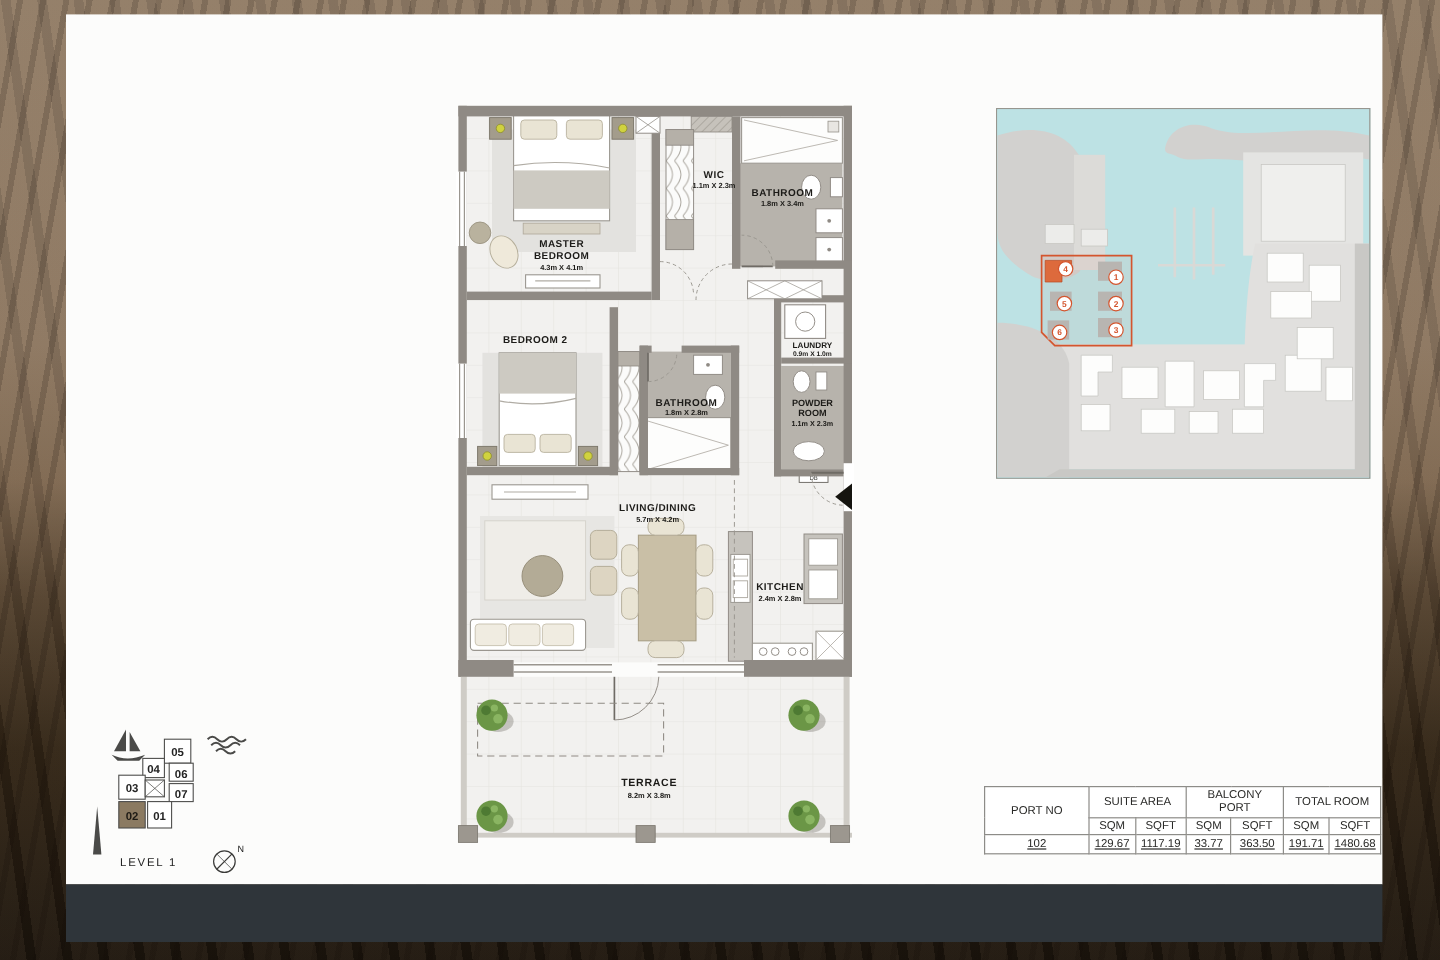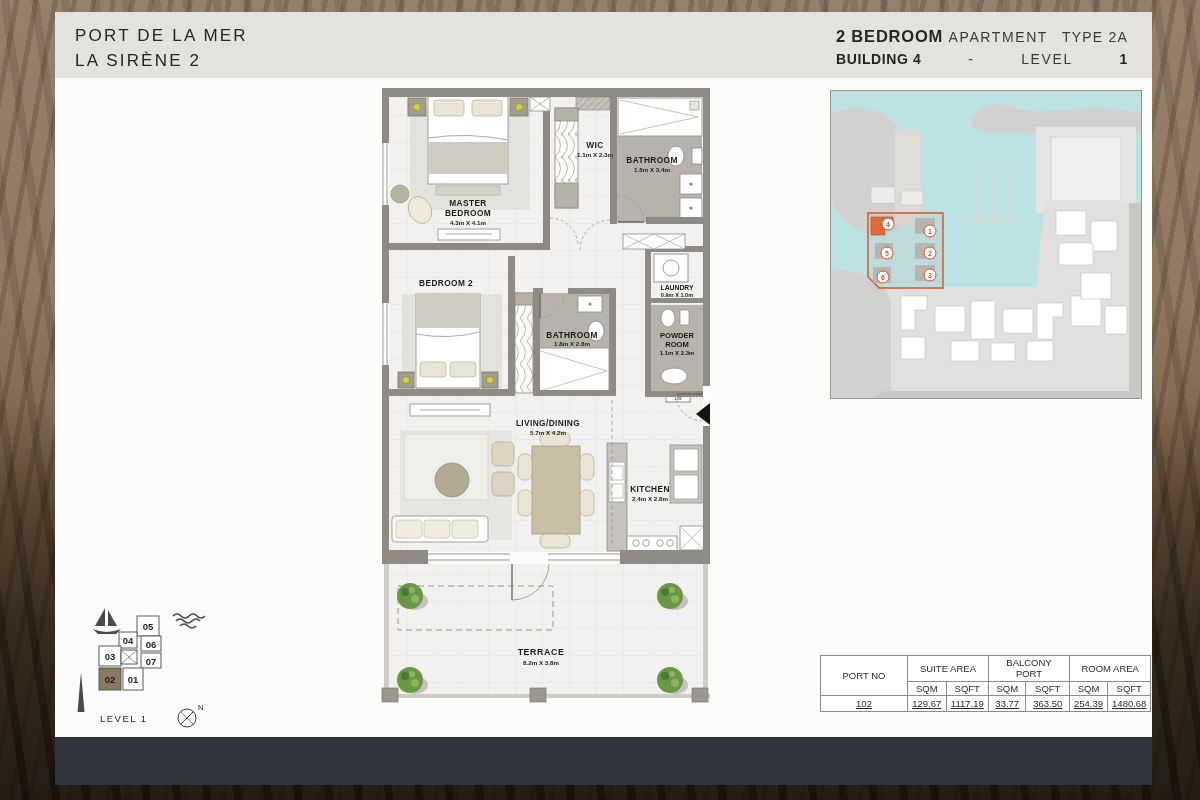--- a/index.html
+++ b/index.html
@@ -32,39 +32,20 @@
   table.area th.grp{width:72px;}
   table.area th.unit{width:78px;}
   table.area td{height:13px;text-decoration:underline;}
   svg text{font-family:"Liberation Sans",sans-serif;}
 </style>
 </head>
 <body>
 
 <div class="page">
 
-  <div class="header-band">
-    <div class="title-left">
-      <div>PORT DE LA MER</div>
-      <div>LA SIRÈNE 2</div>
-    </div>
-    <div class="title-right">
-      <div class="tr-row tr-row1">
-        <span class="unit-type">2 BEDROOM</span>
-        <span class="apt">APARTMENT</span>
-        <span class="typ">TYPE 2A</span>
-      </div>
-      <div class="tr-row tr-row2">
-        <span class="bld">BUILDING 4</span>
-        <span class="lvl">-</span>
-        <span class="lvl">LEVEL</span>
-        <span class="bld">1</span>
-      </div>
-    </div>
-  </div>
 
   <svg class="plan-svg" width="332" height="635" viewBox="0 0 332 635">
     <defs>
       <pattern id="tiles" width="27" height="27" patternUnits="userSpaceOnUse">
         <rect width="27" height="27" fill="#f2f1ef"></rect>
         <path d="M27 0 H0 V27" stroke="#e5e4e0" stroke-width="1" fill="none"></path>
       </pattern>
       <pattern id="hatch" width="5" height="5" patternUnits="userSpaceOnUse" patternTransform="rotate(45)">
         <rect width="5" height="5" fill="#c6c2bb"></rect>
         <line x1="0" y1="0" x2="0" y2="5" stroke="#9b968e" stroke-width="1"></line>
@@ -415,39 +396,39 @@
       <text x="11" y="-8" font-size="7.5" fill="#242424">N</text>
     </g>
   </svg>
 
   <table class="area">
     <thead>
       <tr>
         <th class="unit" rowspan="2">PORT NO</th>
         <th class="grp" colspan="2">SUITE AREA</th>
         <th class="grp" colspan="2">BALCONY PORT</th>
-        <th class="grp" colspan="2">ROOM AREA</th>
+        <th class="grp" colspan="2">TOTAL ROOM</th>
       </tr>
       <tr>
         <th>SQM</th>
         <th>SQFT</th>
         <th>SQM</th>
         <th>SQFT</th>
         <th>SQM</th>
         <th>SQFT</th>
       </tr>
     </thead>
     <tbody>
       <tr>
         <td>102</td>
         <td>129.67</td>
         <td>1117.19</td>
         <td>33.77</td>
         <td>363.50</td>
-        <td>254.39</td>
+        <td>191.71</td>
         <td>1480.68</td>
       </tr>
     </tbody>
   </table>
 
 </div>
 
 <div class="footer-bar"></div>
 
 </body></html>

